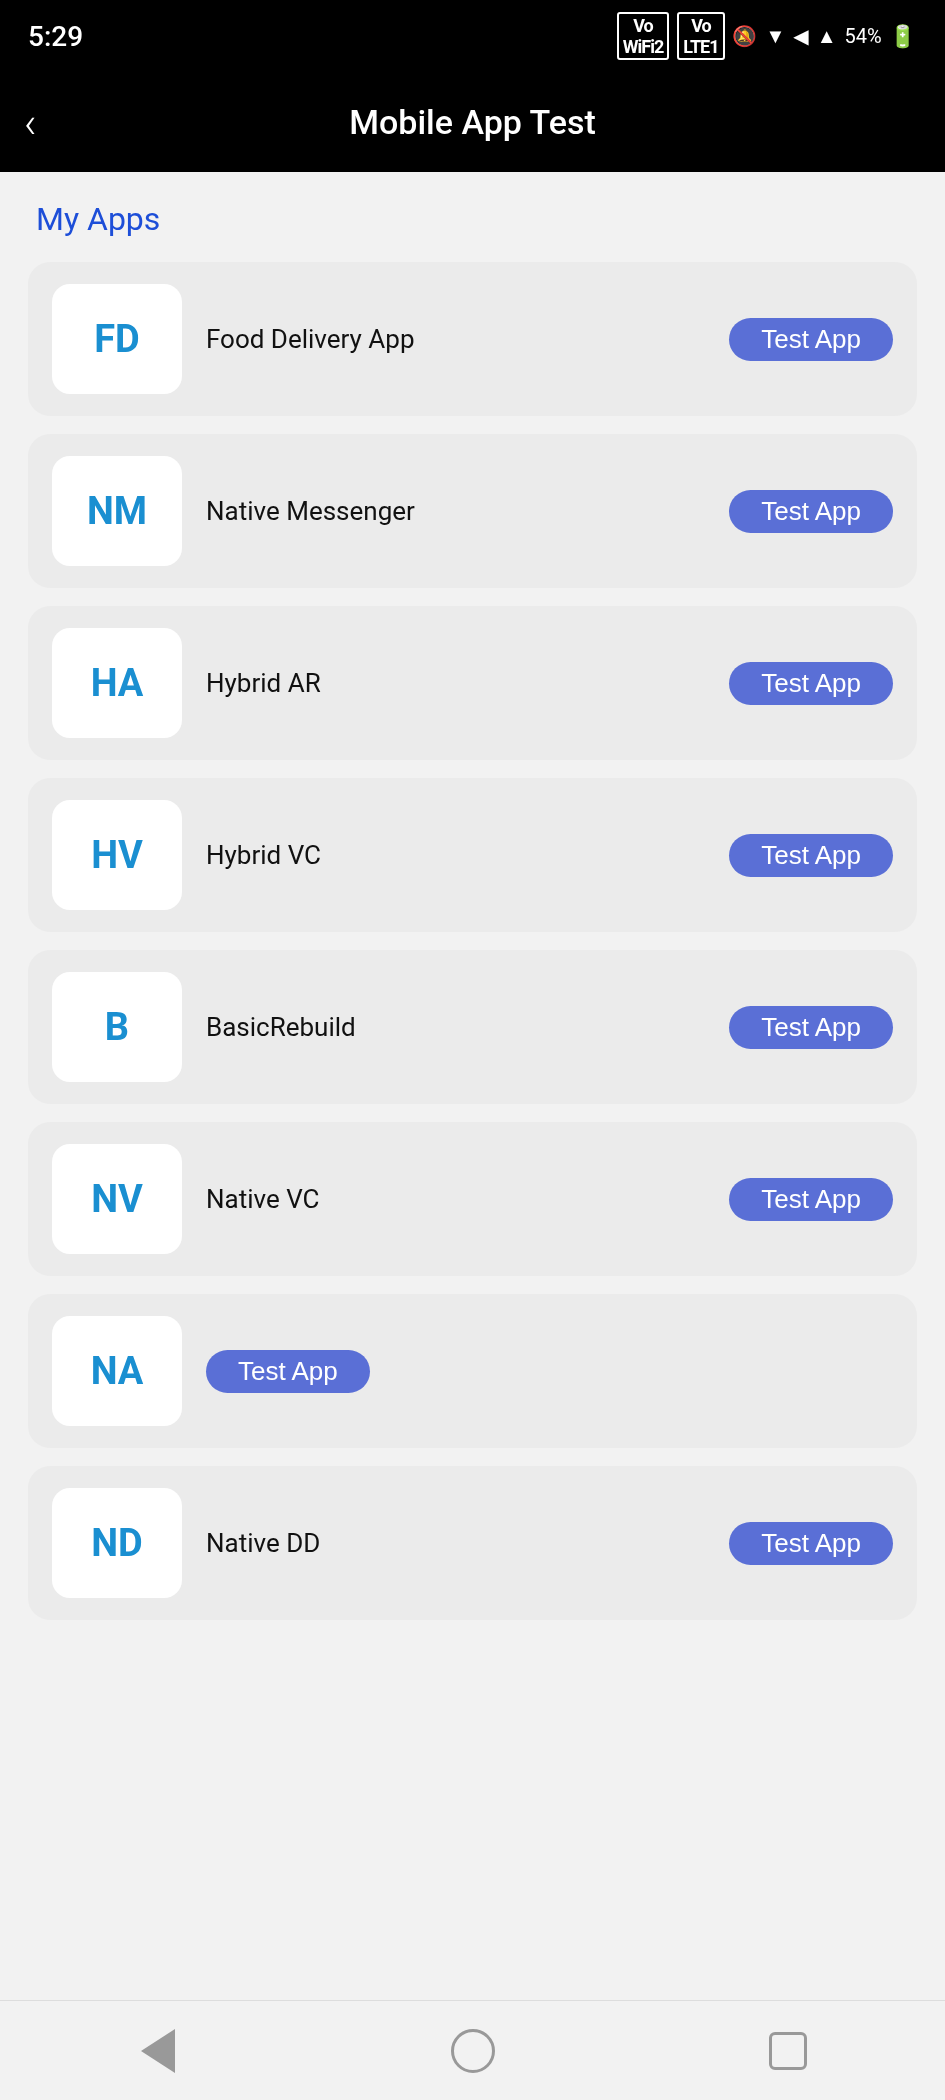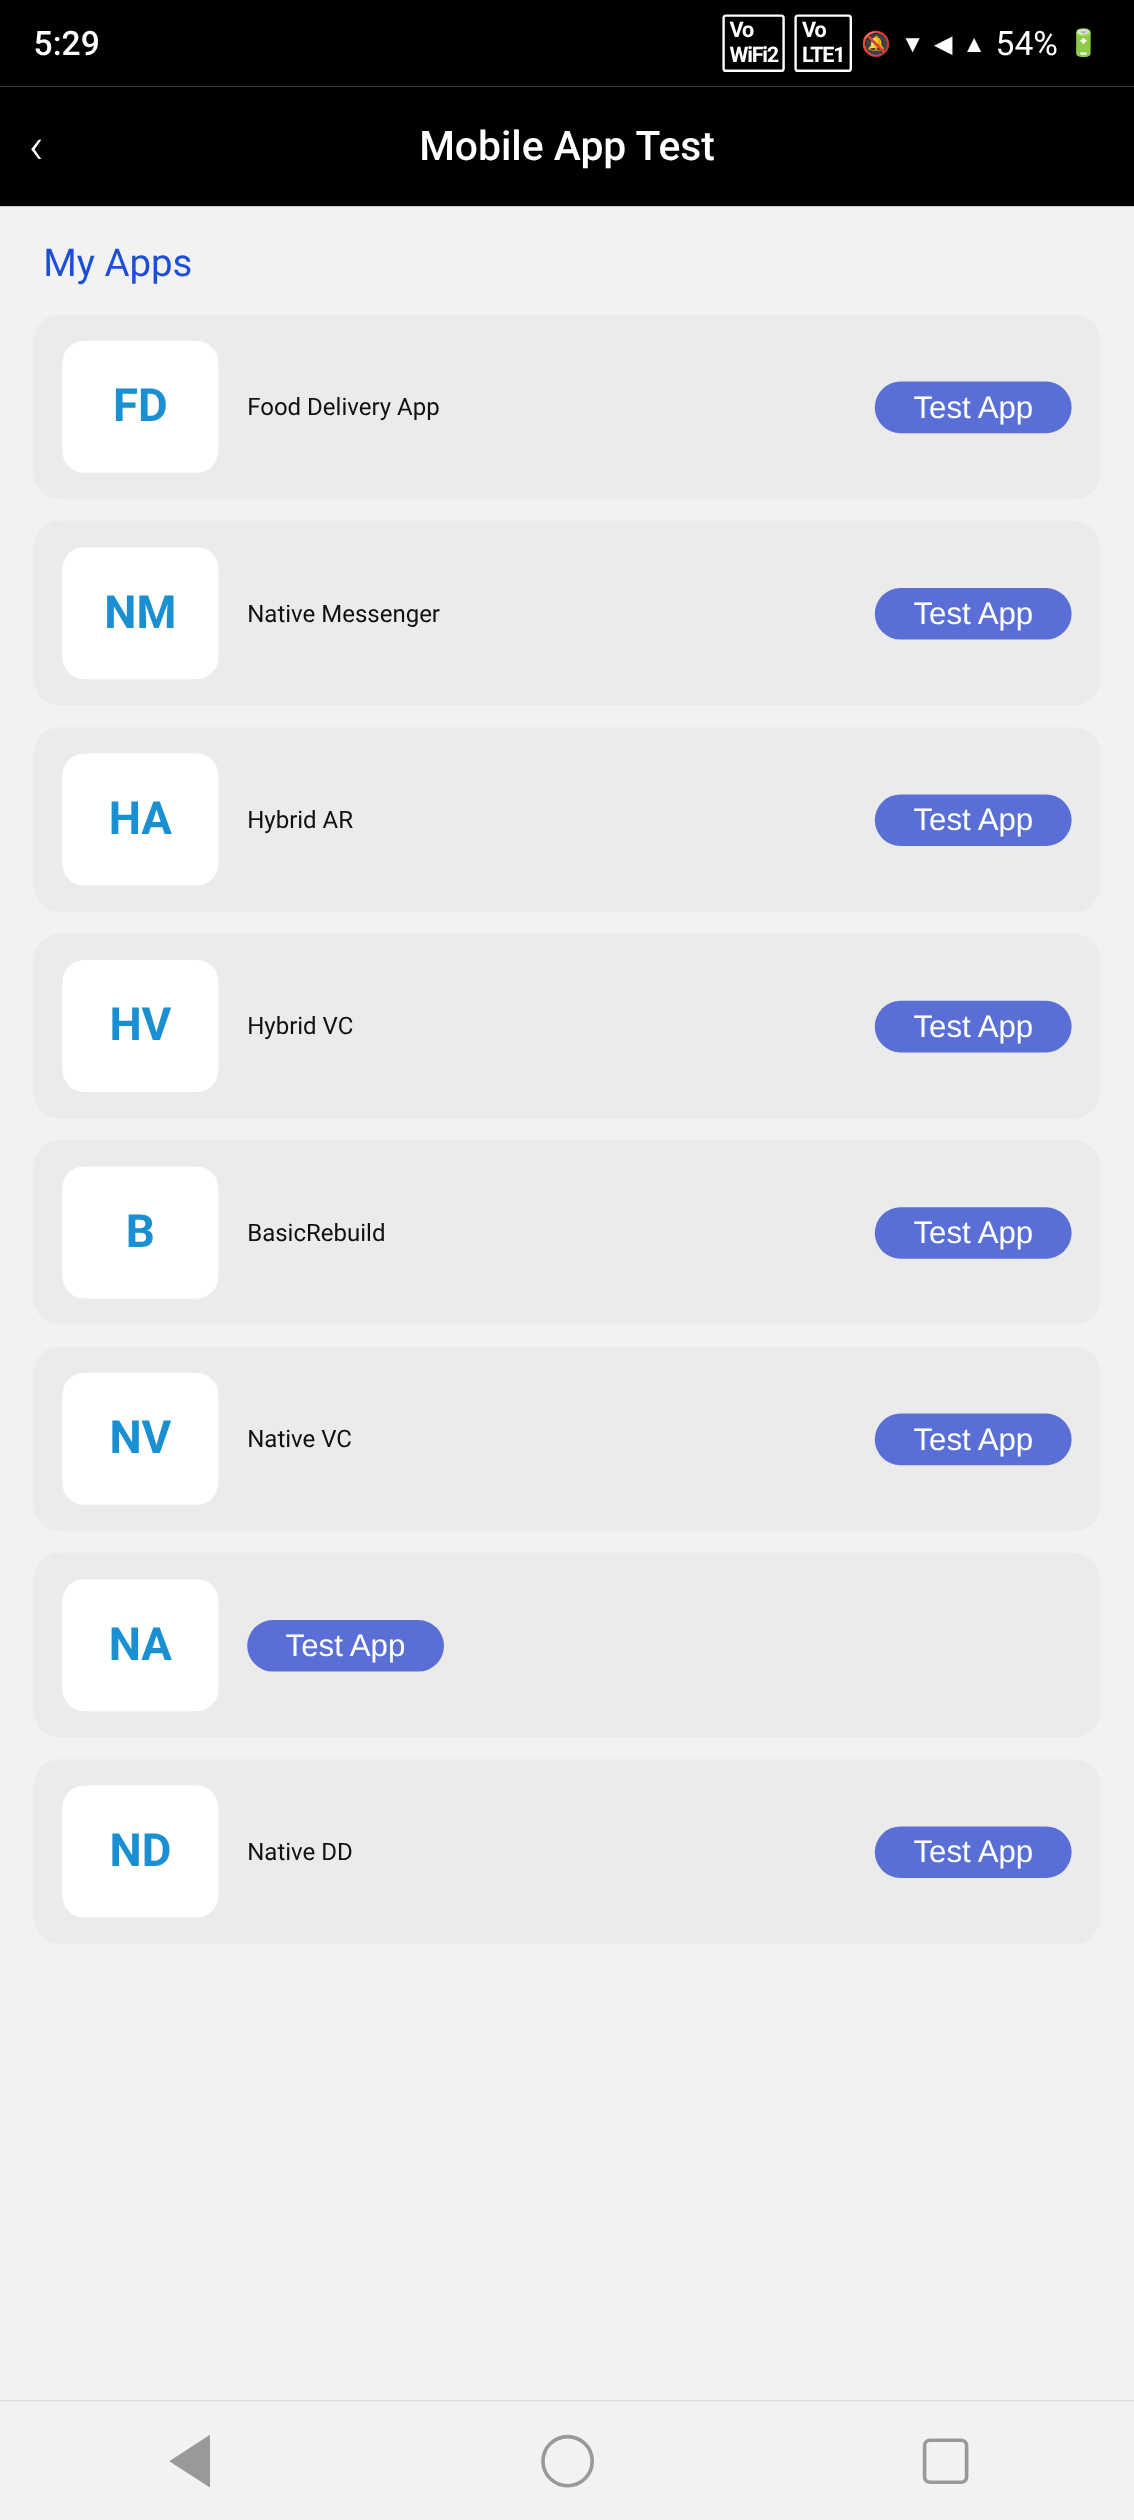--- a/index.html
+++ b/index.html
@@ -28,27 +28,28 @@
     }
     .status-bar-time {
       font-size: 28px;
       font-weight: 500;
     }
     .status-bar-icons {
       display: flex;
       align-items: center;
       gap: 8px;
       font-size: 22px;
+      text-align: center;
     }
     .status-icon {
       font-size: 20px;
       color: #fff;
     }
     .battery-text {
-      font-size: 28px;
+      font-size: 20px;
     }
 
     
     .nav-bar {
       background: #000;
       color: #fff;
       display: flex;
       align-items: center;
       padding: 0 24px;
       height: 100px;
@@ -110,21 +111,21 @@
     }
 
     .app-icon-text {
       font-size: 38px;
       font-weight: 700;
       color: #1a8fd1;
     }
 
     .app-name {
       flex: 1;
-      font-size: 20px;
+      font-size: 26px;
       font-weight: 400;
       color: #111;
     }
 
     .test-btn {
       background: #5a6fd6;
       color: #fff;
       border: none;
       border-radius: 50px;
       padding: 6px 32px;

